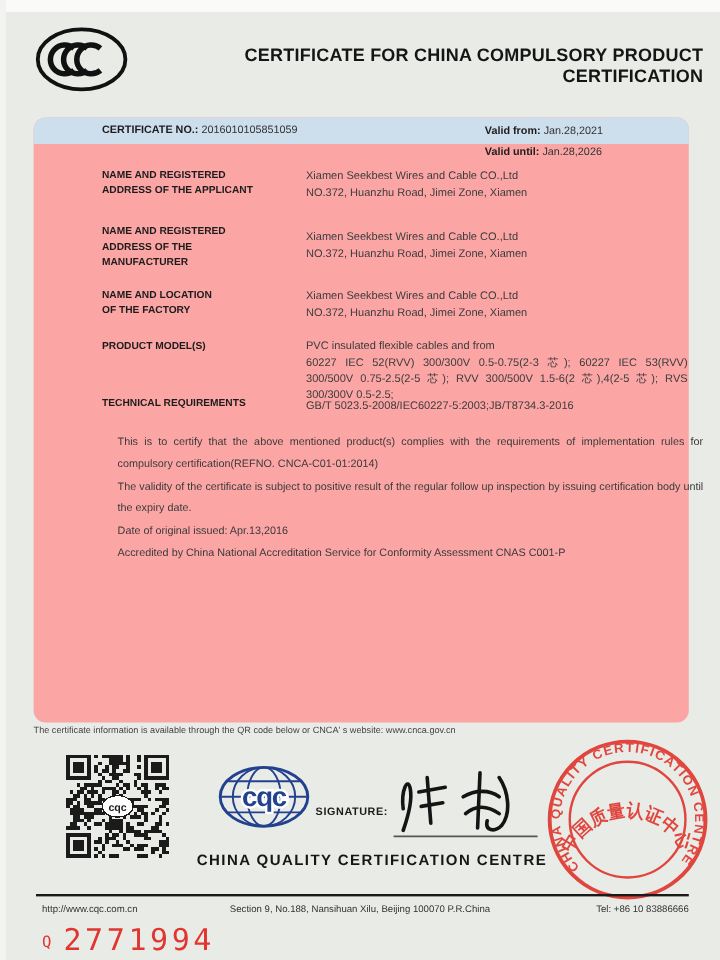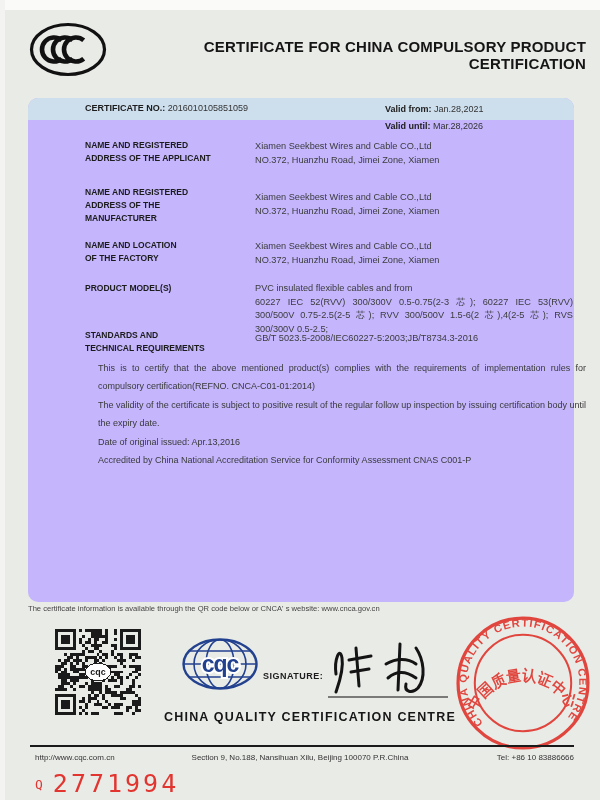--- a/index.html
+++ b/index.html
@@ -16,29 +16,29 @@
   
   .ccc-logo{left:28px;top:22px;width:80px;height:55px;}
   .page-title{
     left:108px;top:38px;width:478px;text-align:right;
     font-size:15px;font-weight:bold;color:#151515;letter-spacing:.2px;
   }
 
   
   .panel{
     left:28px;top:98px;width:546px;height:504px;
-    background:#c4b5fd;border-radius:10px;
+    background:#fca5a5;border-radius:10px;
   }
   .cert-band{
     position:absolute;left:0;top:0;width:100%;height:22px;
     background:#cddeec;border-radius:10px 10px 0 0;
   }
   .cert-band .inner{position:absolute;left:57px;top:5px;font-size:9px;color:#333;}
   .cert-band b{color:#1c1c1c;}
-  .validity{position:absolute;left:357px;top:3px;font-size:9px;color:#333;line-height:17px;}
+  .validity{position:absolute;left:376px;top:3px;font-size:9px;color:#333;line-height:17px;}
   .validity b{color:#1c1c1c;}
 
   .field-label{position:absolute;left:57px;width:178px;
     font-size:8.5px;font-weight:bold;color:#1c1c1c;line-height:13px;}
   .field-value{position:absolute;left:227px;width:318px;
     font-size:9.2px;color:#3c3c3c;line-height:13.5px;}
   .field-value.just{text-align:justify;}
 
   .paragraphs{position:absolute;left:57px;top:261px;width:488px;
     font-size:9px;color:#3a3a3a;line-height:18.4px;margin-left:13px;}
@@ -92,21 +92,21 @@
       </div>
     </div>
 
     <div class="validity">
       <div>
         <b>Valid from:</b>
         <span>Jan.28,2021</span>
       </div>
       <div>
         <b>Valid until:</b>
-        <span>Mar.28,2026</span>
+        <span>Jan.28,2026</span>
       </div>
     </div>
 
     <div class="field-label" style="top:41px">
       <div>NAME AND REGISTERED</div>
       <div>ADDRESS OF THE APPLICANT</div>
     </div>
     <div class="field-value" style="top:42px">
       <div>Xiamen Seekbest Wires and Cable CO.,Ltd</div>
       <div>NO.372, Huanzhu Road, Jimei Zone, Xiamen</div>
@@ -133,21 +133,20 @@
 
     <div class="field-label" style="top:184px">
       <div>PRODUCT MODEL(S)</div>
     </div>
     <div class="field-value just" style="top:184px">
       <div>PVC insulated flexible cables and from</div>
       <div>60227 IEC 52(RVV) 300/300V 0.5-0.75(2-3 芯); 60227 IEC 53(RVV) 300/500V 0.75-2.5(2-5 芯); RVV 300/500V 1.5-6(2 芯),4(2-5 芯); RVS 300/300V 0.5-2.5;</div>
     </div>
 
     <div class="field-label" style="top:231px">
-      <div>STANDARDS AND</div>
       <div>TECHNICAL REQUIREMENTS</div>
     </div>
     <div class="field-value" style="top:234px">
       <div>GB/T 5023.5-2008/IEC60227-5:2003;JB/T8734.3-2016</div>
     </div>
 
     <div class="paragraphs">
       <p class="just">This is to certify that the above mentioned product(s) complies with the requirements of implementation rules for compulsory certification(REFNO. CNCA-C01-01:2014)</p>
       <p class="just">The validity of the certificate is subject to positive result of the regular follow up inspection by issuing certification body until the expiry date.</p>
       <p>Date of original issued: Apr.13,2016</p>

